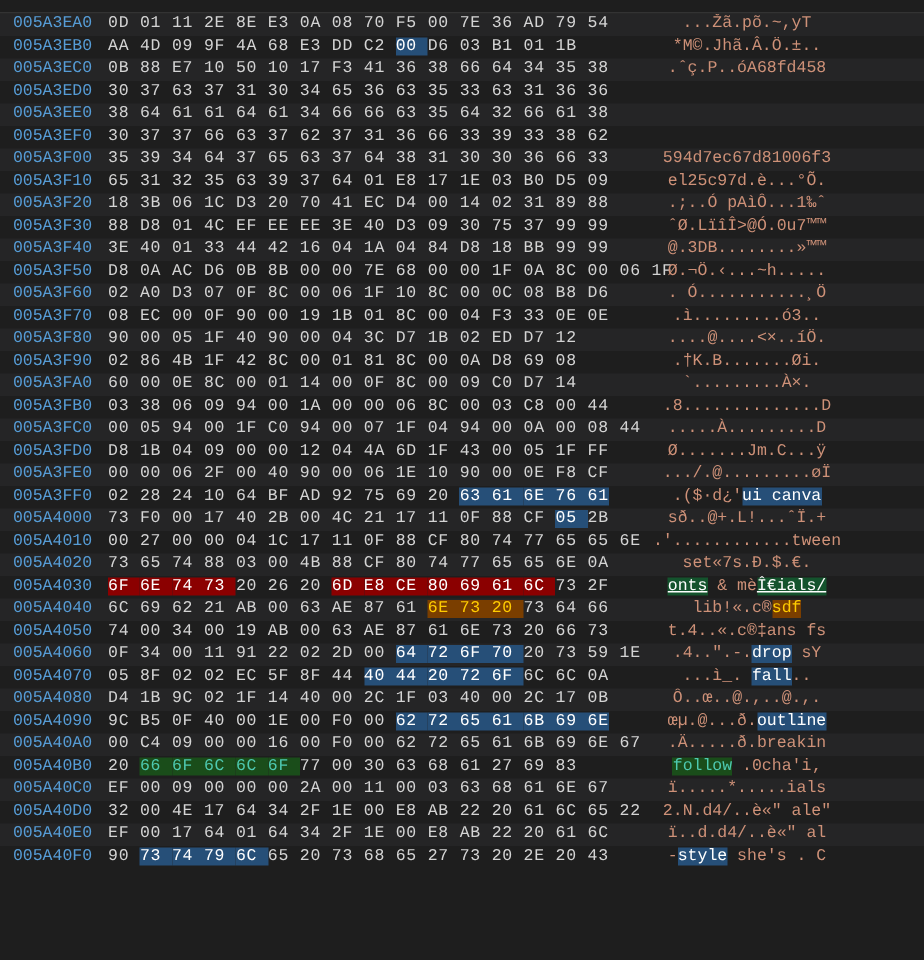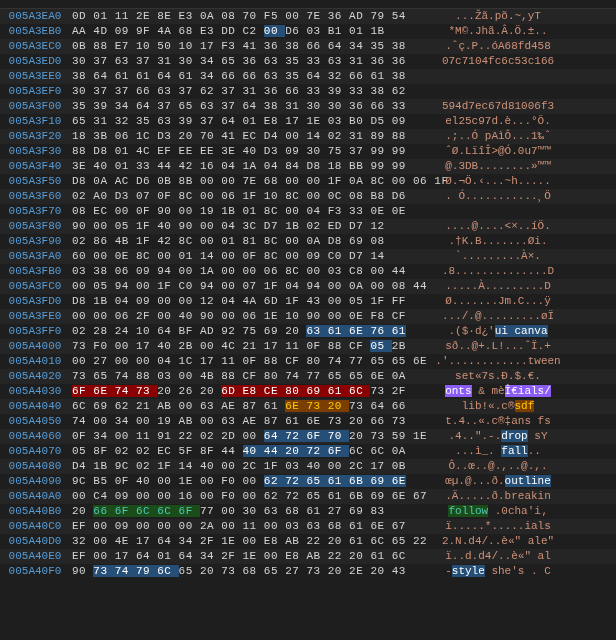--- a/index.html
+++ b/index.html
@@ -91,22 +91,23 @@
     }
     .hex-highlight-red {
       background: #8b0000;
       color: #ffffff;
     }
     .hex-highlight-orange {
       background: #7a3e00;
       color: #ffcc00;
     }
     .decoded-red {
-      background: #8b5cf6;
+      background: #14532d;
       color: #ffffff;
+      text-decoration: underline;
     }
     .decoded-green {
       background: #1a4d1a;
       color: #4ec9b0;
     }
   </style>
 </head>
 <body>
 
 <div class="container">
@@ -128,21 +129,20 @@
         <div class="cell-decoded">*M©.Jhã.Â.Ö.±..</div>
       </div>
       <div class="data-row">
         <div class="cell-offset">005A3EC0</div>
         <div class="cell-hex"><span>0B </span><span>88 </span><span>E7 </span><span>10 </span><span>50 </span><span>10 </span><span>17 </span><span>F3 </span><span>41 </span><span>36 </span><span>38 </span><span>66 </span><span>64 </span><span>34 </span><span>35 </span><span>38</span></div>
         <div class="cell-decoded">.ˆç.P..óA68fd458</div>
       </div>
       <div class="data-row">
         <div class="cell-offset">005A3ED0</div>
         <div class="cell-hex"><span>30 </span><span>37 </span><span>63 </span><span>37 </span><span>31 </span><span>30 </span><span>34 </span><span>65 </span><span>36 </span><span>63 </span><span>35 </span><span>33 </span><span>63 </span><span>31 </span><span>36 </span><span>36</span></div>
-        <div class="cell-decoded">07c7104fc6c53c166</div>
       </div>
       <div class="data-row">
         <div class="cell-offset">005A3EE0</div>
         <div class="cell-hex"><span>38 </span><span>64 </span><span>61 </span><span>61 </span><span>64 </span><span>61 </span><span>34 </span><span>66 </span><span>66 </span><span>63 </span><span>35 </span><span>64 </span><span>32 </span><span>66 </span><span>61 </span><span>38</span></div>
       </div>
       <div class="data-row">
         <div class="cell-offset">005A3EF0</div>
         <div class="cell-hex"><span>30 </span><span>37 </span><span>37 </span><span>66 </span><span>63 </span><span>37 </span><span>62 </span><span>37 </span><span>31 </span><span>36 </span><span>66 </span><span>33 </span><span>39 </span><span>33 </span><span>38 </span><span>62</span></div>
       </div>
       <div class="data-row">
@@ -176,20 +176,21 @@
         <div class="cell-decoded">Ø.¬Ö.‹...~h.....</div>
       </div>
       <div class="data-row">
         <div class="cell-offset">005A3F60</div>
         <div class="cell-hex"><span>02 </span><span>A0 </span><span>D3 </span><span>07 </span><span>0F </span><span>8C </span><span>00 </span><span>06 </span><span>1F </span><span>10 </span><span>8C </span><span>00 </span><span>0C </span><span>08 </span><span>B8 </span><span>D6</span></div>
         <div class="cell-decoded">. Ó...........¸Ö</div>
       </div>
       <div class="data-row">
         <div class="cell-offset">005A3F70</div>
         <div class="cell-hex"><span>08 </span><span>EC </span><span>00 </span><span>0F </span><span>90 </span><span>00 </span><span>19 </span><span>1B </span><span>01 </span><span>8C </span><span>00 </span><span>04 </span><span>F3 </span><span>33 </span><span>0E </span><span>0E</span></div>
+        <div class="cell-decoded">.ì.........ó3..</div>
       </div>
       <div class="data-row">
         <div class="cell-offset">005A3F80</div>
         <div class="cell-hex"><span>90 </span><span>00 </span><span>05 </span><span>1F </span><span>40 </span><span>90 </span><span>00 </span><span>04 </span><span>3C </span><span>D7 </span><span>1B </span><span>02 </span><span>ED </span><span>D7 </span><span>12</span></div>
         <div class="cell-decoded">....@....&lt;×..íÖ.</div>
       </div>
       <div class="data-row">
         <div class="cell-offset">005A3F90</div>
         <div class="cell-hex"><span>02 </span><span>86 </span><span>4B </span><span>1F </span><span>42 </span><span>8C </span><span>00 </span><span>01 </span><span>81 </span><span>8C </span><span>00 </span><span>0A </span><span>D8 </span><span>69 </span><span>08</span></div>
         <div class="cell-decoded">.†K.B.......Øi.</div>

